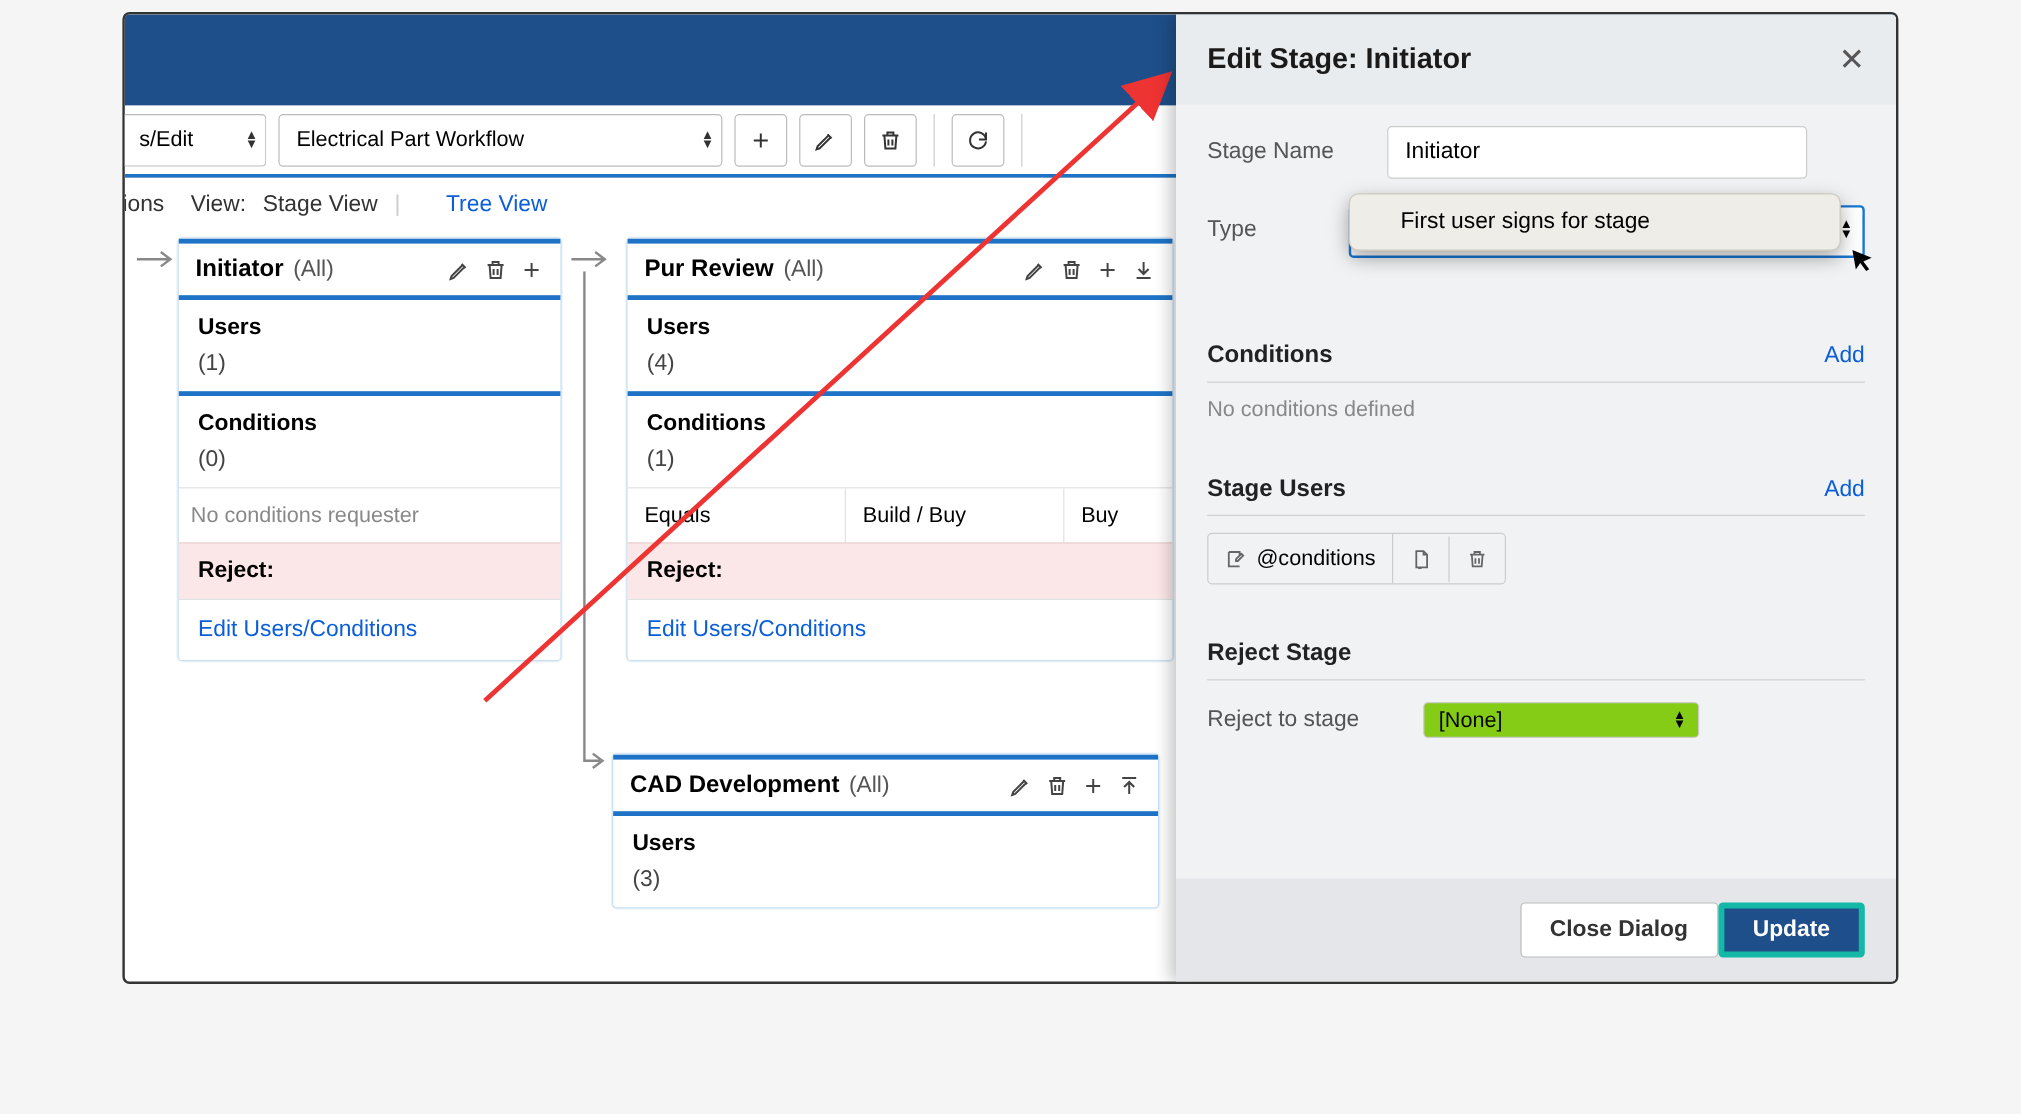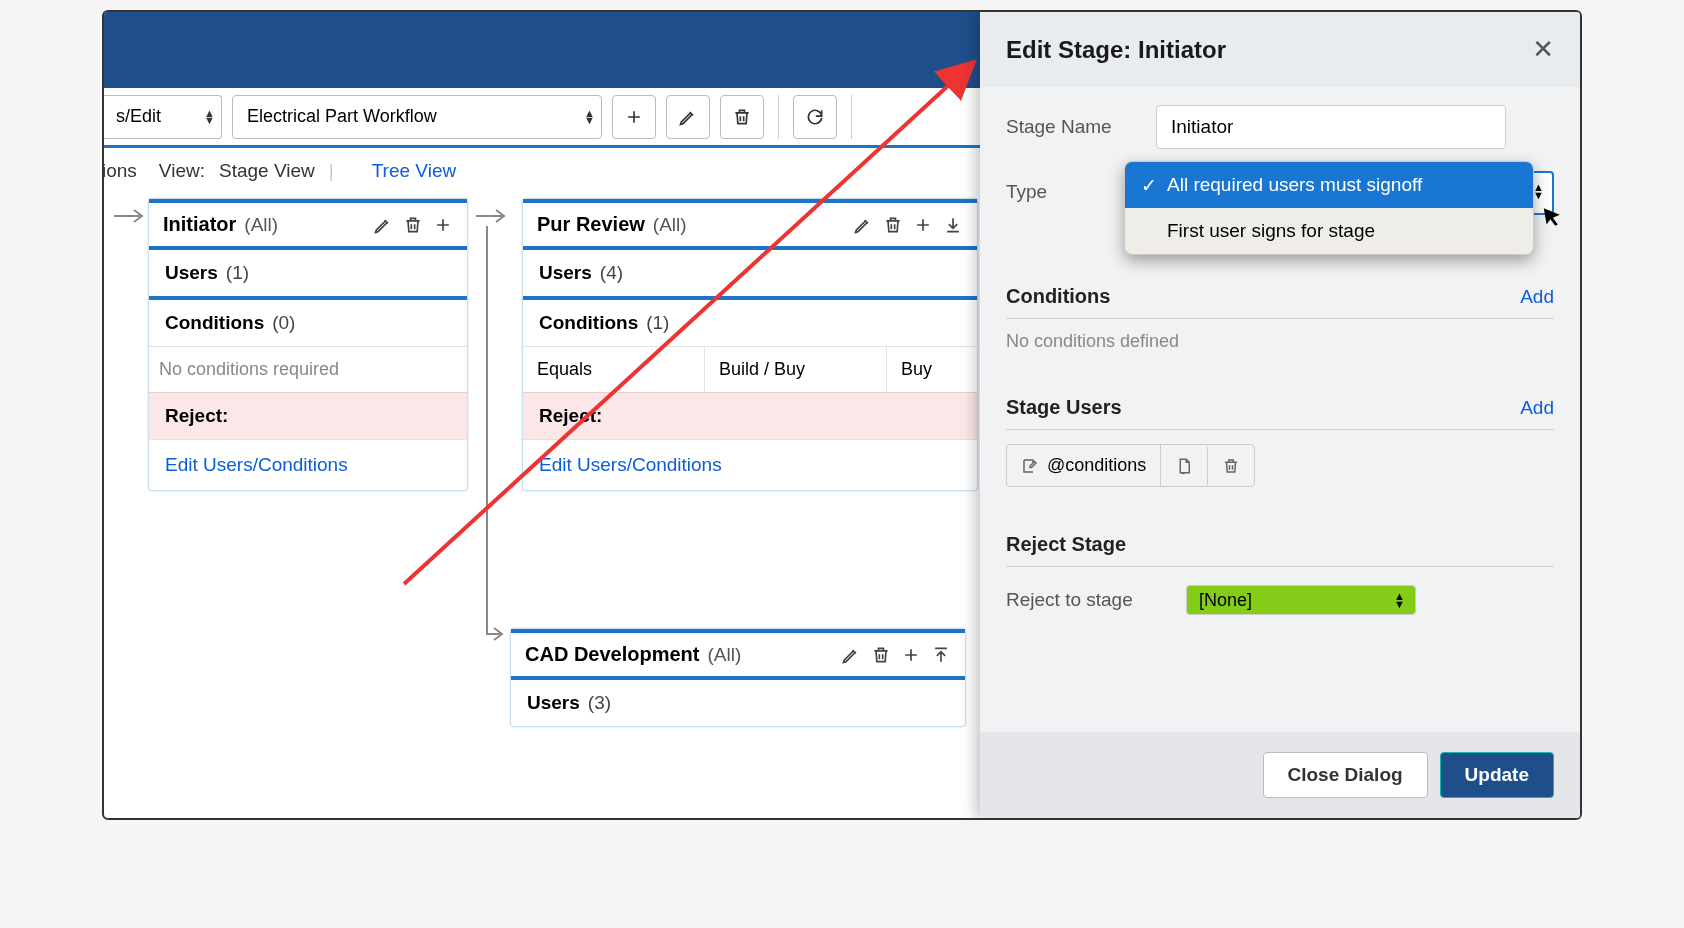--- a/index.html
+++ b/index.html
@@ -23,21 +23,21 @@
 .canvas { position: relative; padding: 0 0 0 0; }
 
 .stage-card { position:absolute; border:1px solid #c9e0f2; border-radius:4px; background:#fff; box-shadow: 0 0 0 1px rgba(28,108,177,.08); }
 .stage-card .header { display:flex; align-items:center; padding:10px 14px; gap:8px; border-top:4px solid #1e73c7; }
 .stage-card .header .title { font-weight:700; font-size:20px; }
 .stage-card .header .tag { color:#555; font-size:19px; }
 .stage-card .header .actions { margin-left:auto; display:flex; gap:10px; }
 .stage-card .header .actions svg { width:20px; height:20px; stroke:#444; fill:none; stroke-width:2; cursor:pointer;}
 
 .row { border-top:1px solid #d9d9d9; padding:12px 16px; font-size:19px; display:flex; gap:8px; }
-.row.pre { border-top:4px solid #1e73c7; }
+.row.pre { border-top:4px solid #1e73c7;flex-direction:column; }
 .row .lbl { font-weight:700; }
 .row .cnt { color:#444; }
 .cond-empty { color:#888; padding: 12px 10px; font-size:18px; border-top:1px solid #e2e2e2;}
 .cond-table { display:flex; border-top:1px solid #e2e2e2; font-size:18px;}
 .cond-table > div { padding:12px 14px; border-right:1px solid #e2e2e2; flex:1;}
 .cond-table > div:last-child { border-right:none; flex:0 0 90px;}
 .reject { background:#fbe7e7; padding:12px 16px; font-weight:700; font-size:19px; border-top:1px solid #e8cfcf;}
 .editlink { padding:14px 16px; font-size:19px; color:#0b5ed7; border-top:1px solid #e2e2e2; cursor:pointer;}
 
 .arrow-connector { position:absolute; color:#888; }
@@ -67,24 +67,24 @@
 .empty-note { color:#888; font-size:18px; padding:12px 0 4px;}
 
 .user-chip { display:inline-flex; align-items:center; border:1px solid #ccc; border-radius:4px; margin-top:14px; overflow:hidden;}
 .user-chip .seg { padding:10px 14px; border-right:1px solid #ccc; display:flex; align-items:center; gap:8px; font-size:18px;}
 .user-chip .seg:last-child {border-right:none;}
 .user-chip svg { width:18px; height:18px; stroke:#666; fill:none; stroke-width:2;}
 
 .reject-select { width:230px; height:30px; border:1px solid #ccc; border-radius:4px; padding: 0 12px; font-size:18px; background:#84cc16; display:inline-flex; align-items:center; position:relative;}
 .reject-select .arrows{ position:absolute; right:10px; font-size:11px; line-height:8px; display:flex; flex-direction:column;}
 
-.panel-foot { background:#e4e6e9; padding:20px 26px; display:flex; justify-content:flex-end; gap:12px; }
+.panel-foot { background:#e4e6e9; padding:20px 26px; display:flex; justify-content:flex-end; gap:0; }
 .btn { height:46px; padding:0 24px; border-radius:4px; font-size:19px; font-weight:600; cursor:pointer; display:flex; align-items:center;}
 .btn.secondary { background:#fff; border:1px solid #bbb; color:#333;}
-.btn.primary { background:#1e4f8a; color:#fff; border:1px solid #14b8a6;}
+.btn.primary { background:#1e4f8a; color:#fff; border:5px solid #14b8a6;}
 
 .red-arrow-svg { position:absolute; z-index:8; pointer-events:none; }
 </style>
 </head>
 <body>
 
 <div class="viewport">
   <div class="topbar"></div>
 
   <div class="toolbar">
@@ -157,21 +157,21 @@
         </div>
       </div>
       <div class="row pre">
           <span class="lbl">Users</span>
           <span class="cnt">(1)</span>
         </div>
       <div class="row pre">
           <span class="lbl">Conditions</span>
           <span class="cnt">(0)</span>
         </div>
-      <div class="cond-empty">No conditions required</div>
+      <div class="cond-empty">No conditions requester</div>
       <div class="reject">Reject:</div>
       <div class="editlink">Edit Users/Conditions</div>
     </div>
 
     <div class="stage-card" style="left:418px; top:0; width:456px;">
       <div class="header">
         <span class="title">Pur Review</span>
         <span class="tag">(All)</span>
         <div class="actions">
           <svg viewBox="0 0 24 24">
@@ -250,21 +250,20 @@
         <div class="flabel">Stage Name</div>
         <input class="text" value="Initiator" style="">
       </div>
       <div class="form-row" style="align-items:flex-start;">
         <div class="flabel" style="padding-top:10px;">Type</div>
         <div class="type-wrap">
           <div class="type-select-border">
               <span class="arrows">▲<br>▼</span>
             </div>
           <div class="dropdown">
-            <div class="opt selected">All required users must signoff</div>
             <div class="opt">First user signs for stage</div>
           </div>
           <div class="cursor-img">
             <svg viewBox="0 0 24 24">
                 <path d="M4 2 L20 12 L12 14 L16 22 L13 23 L9 15 L4 20 Z"></path>
               </svg>
           </div>
         </div>
       </div>
 

